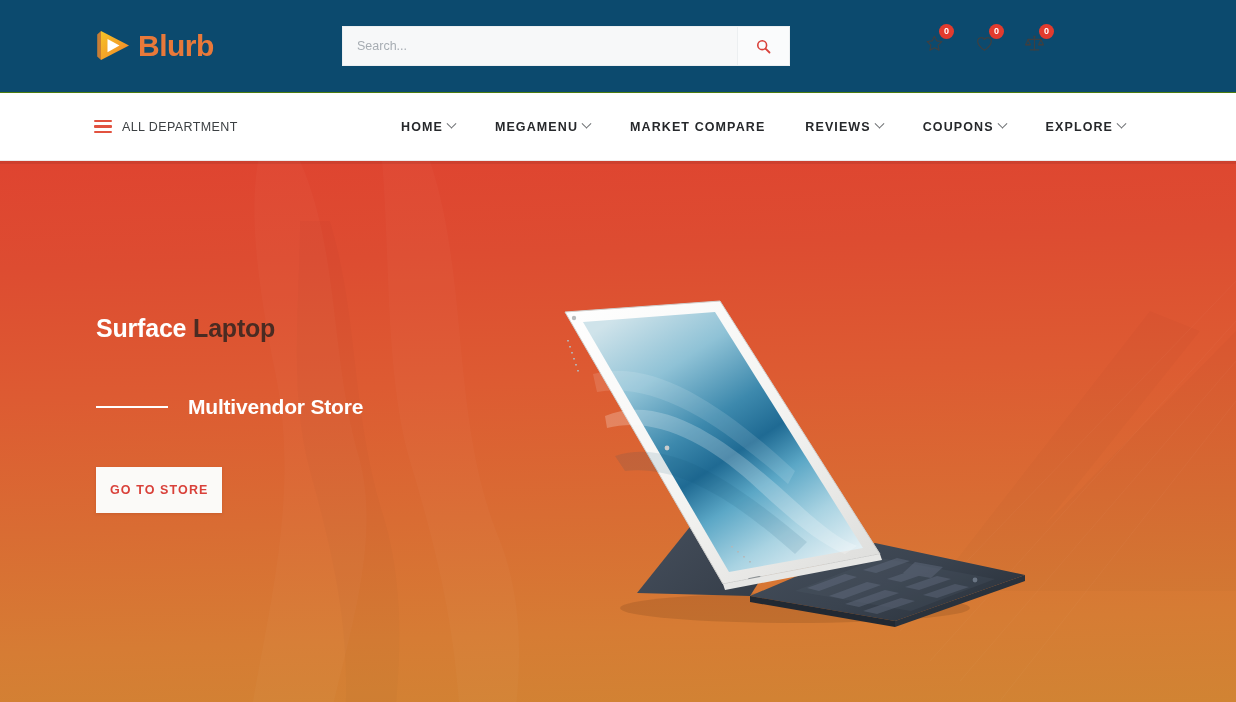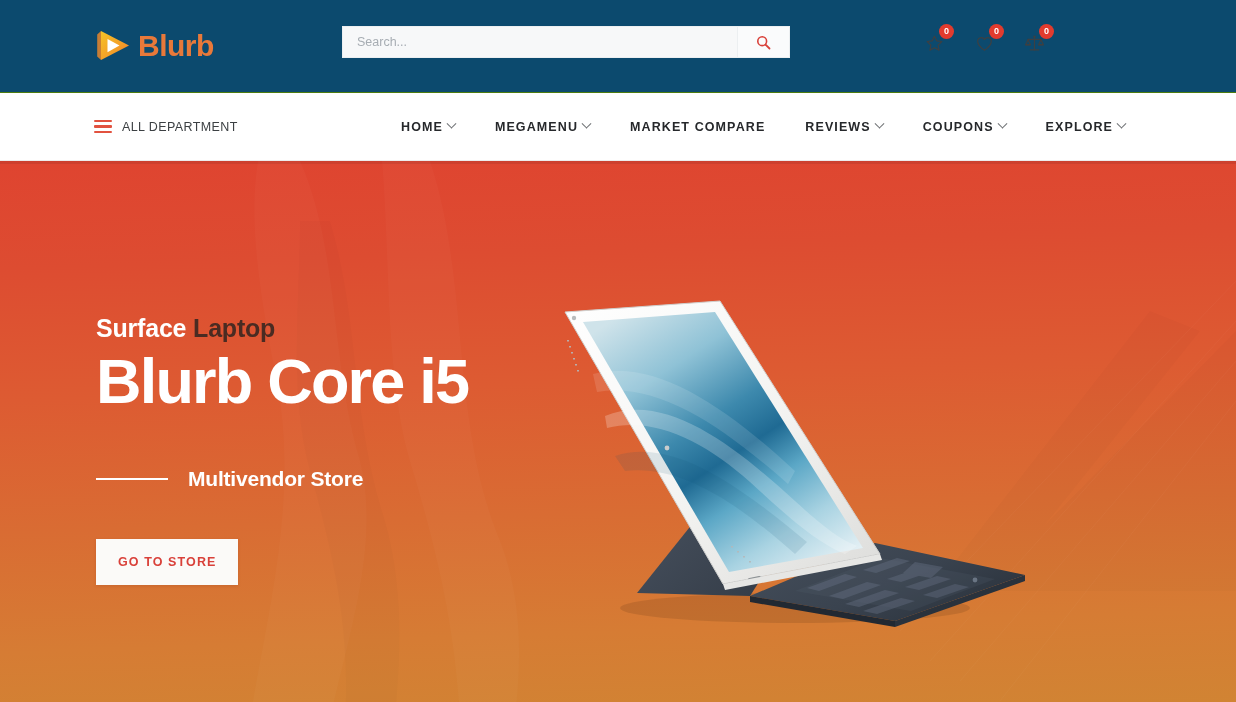--- a/index.html
+++ b/index.html
@@ -38,21 +38,21 @@
     letter-spacing: -0.5px;
     line-height: 1;
   }
 
   
   .search-wrap {
     position: absolute;
     left: 342px;
     top: 26px;
     width: 448px;
-    height: 32px;
+    height: 40px;
     display: flex;
     border: 1px solid #eceff1;
     background: #f7f8f9;
   }
   .search-input {
     flex: 1;
     border: none;
     outline: none;
     background: #f7f8f9;
     padding: 0 14px;
@@ -210,21 +210,21 @@
     font-weight: bold;
     color: #ffffff;
     letter-spacing: -0.2px;
   }
   .hero-btn {
     display: inline-block;
     margin-top: 48px;
     background: #fbfaf8;
     color: #d9413a;
     border: none;
-    padding: 16px 22px;
+    padding: 16px 14px;
     font-size: 12.5px;
     font-weight: bold;
     letter-spacing: 1.1px;
     cursor: pointer;
     font-family: "Liberation Sans", sans-serif;
     box-shadow: 0 1px 3px rgba(120,40,20,0.18);
   }
 
   
   .hero-product {
@@ -470,21 +470,20 @@
       <path d="M178 288 L335 258 L337 264 L180 294 Z" fill="#e6e6e4"></path>
     </svg>
   </div>
 
   <div class="hero-content">
     <div class="hero-sub1">
       <span class="w">Surface</span>
       <span class="d">Laptop</span>
     </div>
 
-    <h1 class="hero-title">Blurb Core i5</h1>
 
     <div class="hero-tagline-row">
       <span class="tag-rule"></span>
       <span class="hero-tagline">Multivendor Store</span>
     </div>
 
     <button class="hero-btn">GO TO STORE</button>
   </div>
 </section>
 

